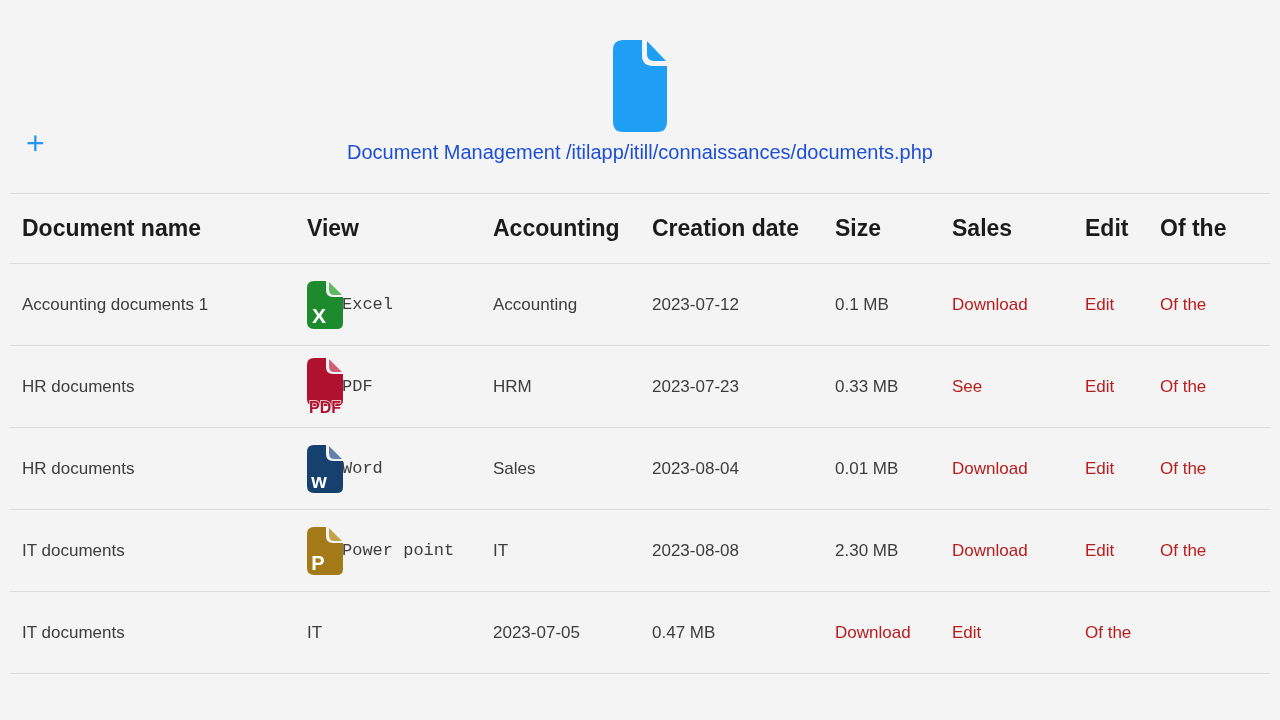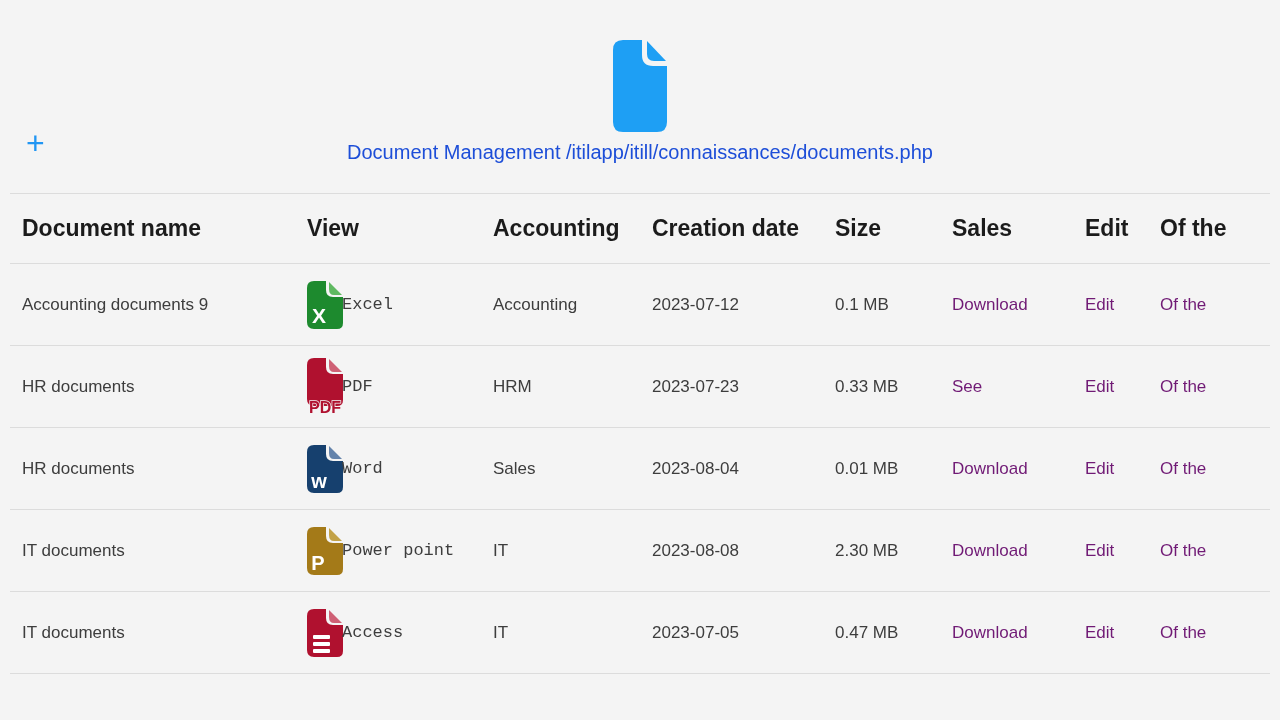--- a/index.html
+++ b/index.html
@@ -44,21 +44,21 @@
   .thead { height: 70px; }
   .tbody-row { height: 82px; }
   .th {
     font-weight: bold; font-size: 23px; color: #1b1b1b;
   }
   .td { font-size: 17px; color: #3d3d3d; }
   .kind-cell { display: flex; align-items: center; }
   .kind-cell svg { display: block; flex: 0 0 auto; }
   .kind-label { font-size: 17px; color: #3d3d3d; margin-left: -1px; font-family: Liberation Mono, monospace; }
   .link {
-    font-size: 17px; color: #701a75; text-decoration: none; cursor: pointer;
+    font-size: 17px; color: #b91c1c; text-decoration: none; cursor: pointer;
   }
 </style>
 </head>
 <body>
 
 <div class="page">
 
   <div class="page-header">
     <div class="add-btn">+</div>
     <div class="header-center">
@@ -76,21 +76,21 @@
         <div class="th">View</div>
         <div class="th">Accounting</div>
         <div class="th">Creation date</div>
         <div class="th">Size</div>
         <div class="th">Sales</div>
         <div class="th">Edit</div>
         <div class="th">Of the</div>
       </div>
     <div id="tbody">
         <div class="trow tbody-row">
-          <div class="td ">Accounting documents 9</div>
+          <div class="td ">Accounting documents 1</div>
           <div class="td kind-cell">
             <span>
               <svg width="36" height="48" viewBox="0 0 36 48">
                 <path d="M7 0 H19 V9 Q19 16 26 16 H36 V42 Q36 48 30 48 H7 Q0 48 0 41 V7 Q0 0 7 0 Z" fill="#1d8a2e"></path>
                 <path d="M22 1 L35 14 L27 14 Q22 14 22 8 Z" fill="#5fb961"></path>
                 <text x="12" y="42" font-size="21" text-anchor="middle" font-family="Liberation Sans, sans-serif" font-weight="bold" fill="#ffffff">X</text>
               </svg>
             </span>
             <span class="kind-label">Excel</span>
           </div>
@@ -153,32 +153,20 @@
           </div>
           <div class="td ">IT</div>
           <div class="td ">2023-08-08</div>
           <div class="td ">2.30 MB</div>
           <a class="td link">Download</a>
           <a class="td link">Edit</a>
           <a class="td link">Of the</a>
         </div>
         <div class="trow tbody-row">
           <div class="td ">IT documents</div>
-          <div class="td kind-cell">
-            <span>
-              <svg width="36" height="48" viewBox="0 0 36 48">
-                <path d="M7 0 H19 V9 Q19 16 26 16 H36 V42 Q36 48 30 48 H7 Q0 48 0 41 V7 Q0 0 7 0 Z" fill="#b0112f"></path>
-                <path d="M22 1 L35 14 L27 14 Q22 14 22 8 Z" fill="#cf6075"></path>
-                <rect x="6" y="26" width="17" height="4" rx="1" fill="#fff"></rect>
-                <rect x="6" y="33" width="17" height="4" rx="1" fill="#fff"></rect>
-                <rect x="6" y="40" width="17" height="4" rx="1" fill="#fff"></rect>
-              </svg>
-            </span>
-            <span class="kind-label">Access</span>
-          </div>
           <div class="td ">IT</div>
           <div class="td ">2023-07-05</div>
           <div class="td ">0.47 MB</div>
           <a class="td link">Download</a>
           <a class="td link">Edit</a>
           <a class="td link">Of the</a>
         </div>
       </div>
   </div>
 

